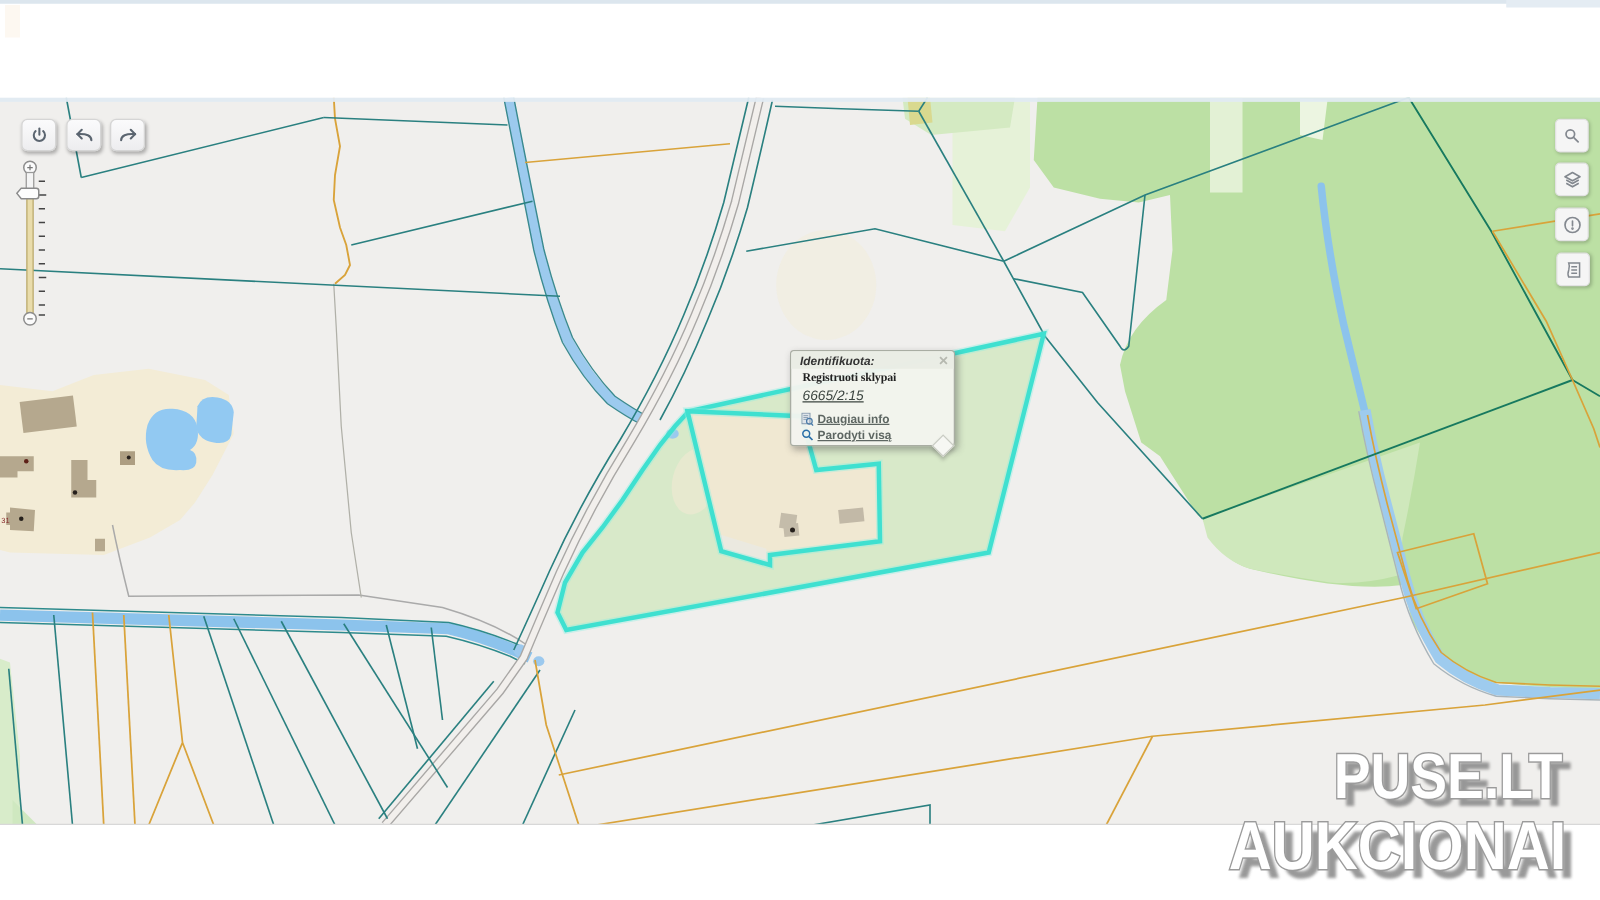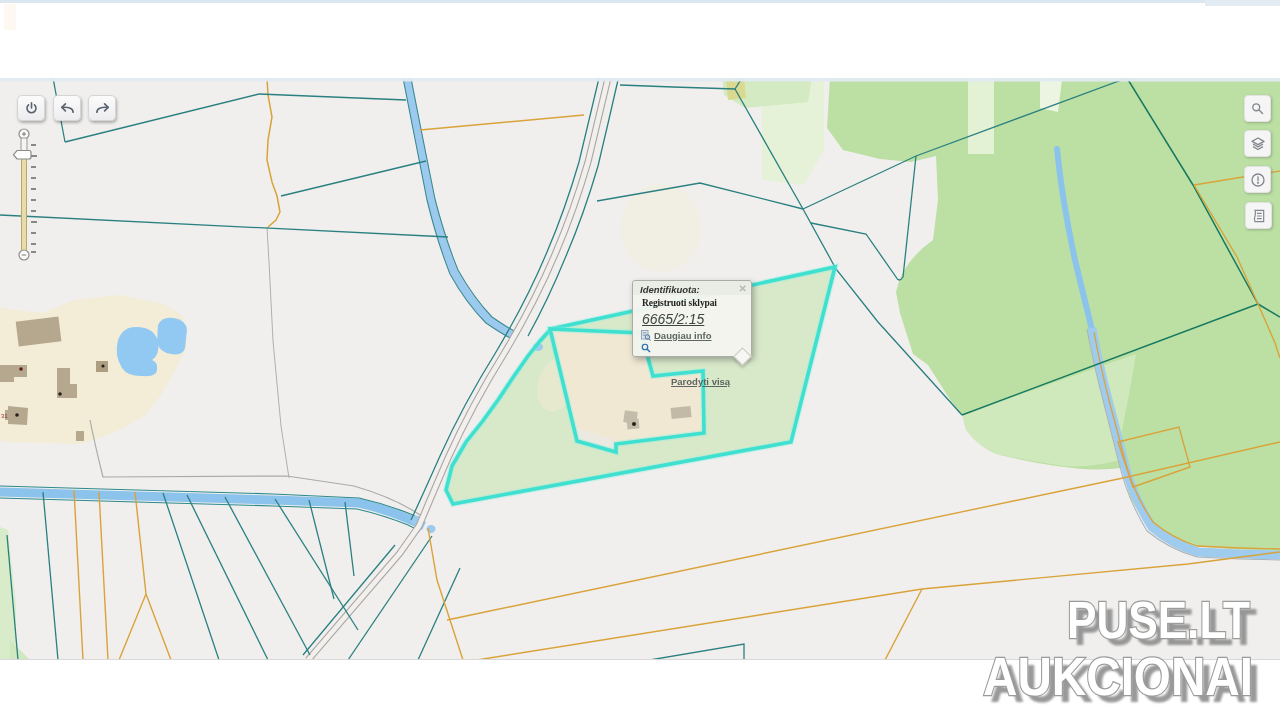--- a/index.html
+++ b/index.html
@@ -325,43 +325,43 @@
       </svg>
 </div>
 
 <div class="rbtn" style="left:1245px;top:202px;">
 <svg width="16" height="16" viewBox="0 0 24 24" fill="none" stroke="#83888f" stroke-width="1.8">
         <path d="M6 3.5 L19 3.5 L19 20.5 L6 20.5 Q4.2 17 6 12 Q7.5 7.5 6 3.5 Z"></path>
         <path d="M9 8 L16 8 M9 12 L16 12 M9 16 L16 16"></path>
       </svg>
 </div>
 
-<div style="position:absolute;left:632px;top:280px;width:120px;height:77px;background:rgba(242,244,238,0.96);border:1px solid #a9ada3;border-radius:3px;box-shadow:2px 3px 6px rgba(80,80,80,0.45);box-sizing:border-box;">
+<div style="position:absolute;left:632px;top:280px;width:132px;height:77px;background:rgba(242,244,238,0.96);border:1px solid #a9ada3;border-radius:3px;box-shadow:2px 3px 6px rgba(80,80,80,0.45);box-sizing:border-box;">
 
   <div style="position:absolute;right:2px;bottom:-7px;width:11px;height:11px;background:#f6f7f3;border:1px solid #c9ccc3;transform:rotate(45deg);box-shadow:2px 2px 3px rgba(80,80,80,0.3);"></div>
 
   <div style="position:absolute;left:0;top:0;width:100%;height:14px;border-radius:3px 3px 0 0;background:rgba(233,236,227,0.9);"></div>
 
   <div style="position:absolute;left:7px;top:2.5px;font-size:9.5px;font-weight:bold;font-style:italic;color:#333;">Identifikuota:</div>
 
   <div style="position:absolute;right:4px;top:1.5px;font-size:10px;font-weight:bold;color:#b6b9b0;">✕</div>
 
   <div style="position:absolute;left:9px;top:17px;font-size:9.5px;font-weight:bold;color:#222;letter-spacing:-0.1px;font-family:Liberation Serif, serif;">Registruoti sklypai</div>
 
-  <div style="position:absolute;left:9px;top:30px;font-size:14px;font-style:italic;color:#3c4540;text-decoration:underline;">6665/2:15</div>
+  <div style="position:absolute;left:9px;top:30px;font-size:11px;font-style:italic;color:#3c4540;text-decoration:underline;">6665/2:15</div>
 
   <svg width="10" height="11" viewBox="0 0 20 22" style="position:absolute;left:8px;top:49px;">
         <rect x="1" y="1" width="13" height="17" fill="#dfe5ea" stroke="#7e93a8" stroke-width="1.5"></rect>
         <path d="M3.5 5 L11 5 M3.5 8 L11 8 M3.5 11 L9 11" stroke="#7e93a8" stroke-width="1.3"></path>
         <circle cx="13" cy="14" r="4.5" fill="none" stroke="#4b7ba8" stroke-width="2"></circle>
         <path d="M16 17.5 L19 21" stroke="#4b7ba8" stroke-width="2.2"></path>
       </svg>
 
   <div style="position:absolute;left:21px;top:48.5px;font-size:9.5px;font-weight:bold;color:#5d6662;text-decoration:underline;text-align:right;">Daugiau info</div>
 
   <svg width="10" height="10" viewBox="0 0 20 20" style="position:absolute;left:8px;top:62px;">
         <circle cx="8" cy="8" r="5.5" fill="none" stroke="#2a6fa8" stroke-width="2.4"></circle>
         <path d="M12.5 12.5 L18 18" stroke="#2a6fa8" stroke-width="2.8"></path>
       </svg>
 
-  <div style="position:absolute;left:38px;top:61.5px;font-size:9.5px;font-weight:bold;color:#5d6662;text-decoration:underline;margin-top:33px;">Parodyti visą</div>
+  <div style="position:absolute;left:21px;top:61.5px;font-size:9.5px;font-weight:bold;color:#5d6662;text-decoration:underline;">Parodyti visą</div>
 </div>
 </div>
 
 </body></html>

